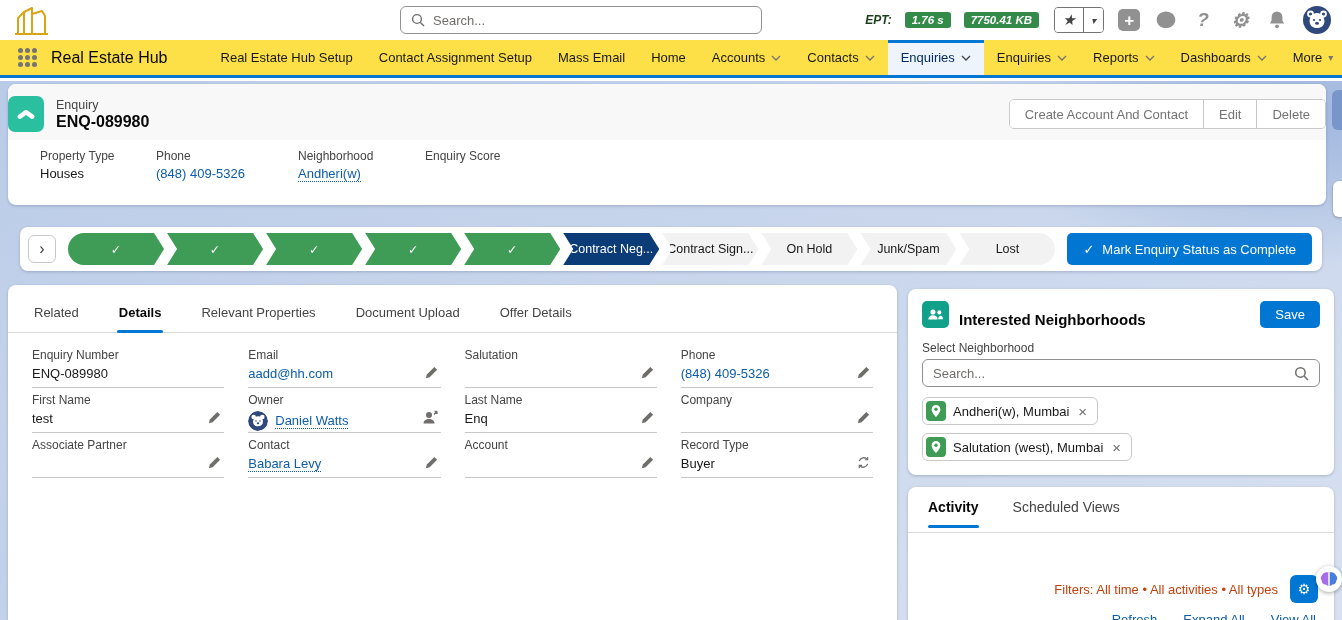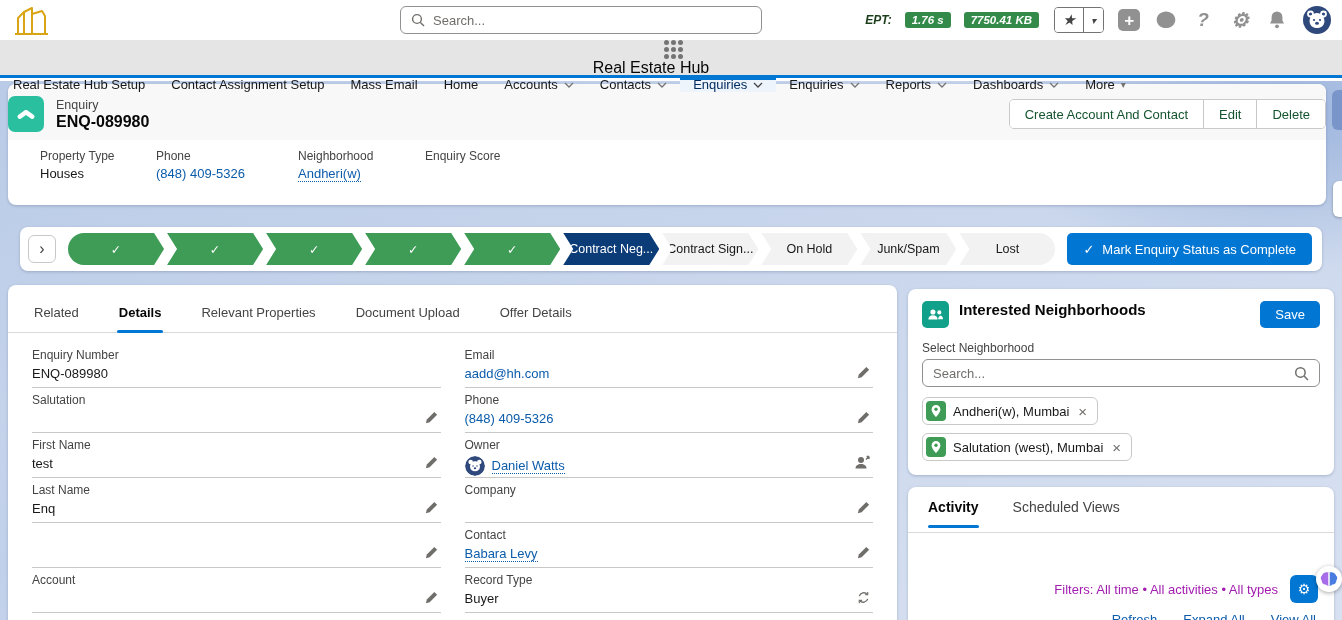--- a/index.html
+++ b/index.html
@@ -21,22 +21,22 @@
   .ept-label { font-size:12px; font-weight:bold; color:#1a3d1a; }
   .badge { background:#338a49; color:#fff; font-size:11.5px; font-weight:bold; padding:2px 7px; border-radius:3px; }
   .starbox { display:flex; border:1px solid #747474; border-radius:4px; overflow:hidden; height:26px; margin-left:2px; }
   .starbox .seg { display:flex; align-items:center; justify-content:center; background:#fff; cursor:pointer; }
   .starbox .seg.star { width:28px; font-size:15px; color:#444; }
   .starbox .seg.drop { width:20px; border-left:1px solid #747474; font-size:10px; color:#444; }
   .gicon { color:#919191; font-size:18px; font-weight:bold; display:flex; align-items:center; justify-content:center; width:24px; height:24px; cursor:pointer; }
   .plus-sq { background:#919191; color:#fff; border-radius:5px; width:22px; height:22px; font-size:17px; line-height:1; display:flex; align-items:center; justify-content:center; }
 
   
-  .navbar { position:absolute; top:40px; left:0; right:0; height:38px; background:#e5e5e5;
-    border-bottom:3px solid #0176d3; display:flex; align-items:stretch; z-index:4;flex-direction:column; }
+  .navbar { position:absolute; top:40px; left:0; right:0; height:38px; background:#fde047;
+    border-bottom:3px solid #0176d3; display:flex; align-items:stretch; z-index:4; }
   .waffle { display:grid; grid-template-columns:repeat(3,5px); grid-gap:2px; align-self:center; margin:0 14px 0 18px; cursor:pointer; }
   .waffle span { width:5px; height:5px; border-radius:50%; background:#747474; }
   .appname { font-size:16px; color:#080707; align-self:center; margin-right:40px; white-space:nowrap; }
   .navitems { display:flex; align-items:stretch; }
   .navitem { display:flex; align-items:center; gap:6px; padding:0 13px; font-size:13px; color:#181818; cursor:pointer; white-space:nowrap; }
   .navitem.active { background:#eef4fb; box-shadow:inset 0 3px 0 #0176d3; color:#032d60; }
   .navitem .caret { font-size:10px; color:#747474; }
 
   
   .content { position:absolute; top:81px; left:0; right:0; bottom:0;
@@ -47,21 +47,21 @@
     overflow:hidden; }
   .card { background:#fff; border-radius:8px; box-shadow:0 1px 3px rgba(30,50,90,.25); }
 
   
   .record-card { position:absolute; left:8px; top:3px; right:16px; height:121px; }
   .rec-top { display:flex; align-items:center; padding:12px 0 8px; background:#f8f8f8; border-radius:8px 8px 0 0; }
   .rec-icon { width:36px; height:36px; border-radius:7px; background:#2abf9e; display:flex; align-items:center; justify-content:center; margin-right:12px; }
   .rec-titles .obj { font-size:12.5px; color:#444; }
   .rec-titles .name { font-size:16px; font-weight:bold; color:#080707; margin-top:1px; }
   .rec-actions { margin-left:auto; display:flex; border:1px solid #c9c9c9; border-radius:5px; overflow:hidden; background:#fff; height:30px; }
-  .rec-actions button { background:#fff; border:none; border-left:1px solid #c9c9c9; color:#14532d; font-size:13px; font-family:inherit; padding:0 15px; cursor:pointer; }
+  .rec-actions button { background:#fff; border:none; border-left:1px solid #c9c9c9; color:#737373; font-size:13px; font-family:inherit; padding:0 15px; cursor:pointer; }
   .rec-actions button:first-child { border-left:none; }
   .rec-fields { display:flex; padding:9px 0 0 32px; }
   .hfield { margin-right:0; }
   .hfield .flabel { font-size:12px; color:#444; }
   .hfield .fvalue { font-size:13px; color:#181818; margin-top:3px; }
   .hfield.w1 { width:116px; } .hfield.w2 { width:142px; } .hfield.w3 { width:127px; }
   a.lnk { color:#0b5cab; text-decoration:none; cursor:pointer; }
   a.lnk.dotted { border-bottom:1px dotted #0b5cab; }
 
   
@@ -79,51 +79,51 @@
   .mark-btn { height:32px; background:#0176d3; color:#fff; border:none; border-radius:5px; font-size:13px; font-family:inherit;
     padding:0 16px; display:flex; align-items:center; gap:8px; cursor:pointer; white-space:nowrap; }
 
   
   .main { position:absolute; left:8px; top:204px; right:8px; height:420px; display:flex; gap:11px; }
   .left-card { width:889px; height:100%; }
   .tabsrow { display:flex; gap:36px; padding:0 24px; border-bottom:1px solid #dddbda; height:48px; align-items:flex-end; }
   .tab { padding:0 2px 12px; font-size:13px; color:#444; cursor:pointer; position:relative; white-space:nowrap; }
   .tab.active { font-weight:bold; color:#080707; }
   .tab.active::after { content:""; position:absolute; left:0; right:0; bottom:-1px; height:3px; background:#0176d3; border-radius:2px; }
-  .dgrid { display:grid; grid-template-columns:1fr 1fr; column-gap:24px; padding:10px 24px 2px; }
+  .dgrid { display:grid; grid-template-columns:1fr 1fr 1fr 1fr; column-gap:24px; padding:10px 24px 2px; }
   .drow { position:relative; height:45px; border-bottom:1px solid #c9c7c5; padding-top:5px; }
   .drow .dlabel { font-size:12px; color:#444; }
   .drow .dvalue { font-size:13px; color:#181818; margin-top:4px; display:flex; align-items:center; gap:7px; }
   .row-icon { position:absolute; right:2px; bottom:7px; cursor:pointer; }
   .mini-avatar { width:20px; height:20px; border-radius:50%; overflow:hidden; flex:0 0 auto; }
 
   
   .rightcol { width:426px; display:flex; flex-direction:column; gap:12px; margin-top:4px; }
   .nb-card { height:186px; padding:12px 14px; }
-  .nb-head { display:flex; align-items:flex-start; gap:10px; }
+  .nb-head { display:flex; align-items:flex-end; gap:10px; }
   .nb-icon { width:27px; height:27px; border-radius:5px; background:#11a089; display:flex; align-items:center; justify-content:center; }
   .nb-title { font-size:15px; font-weight:bold; color:#080707; }
   .save-btn { margin-left:auto; background:#0176d3; color:#fff; border:none; border-radius:5px; font-size:13px; font-family:inherit; padding:6px 15px; cursor:pointer; }
   .nb-label { font-size:12px; color:#444; margin:13px 0 4px; }
   .nb-search { display:flex; align-items:center; border:1px solid #919191; border-radius:6px; height:28px; padding:0 10px; gap:8px; }
   .nb-search input { border:none; outline:none; flex:1; font-size:13px; font-family:inherit; color:#444; }
   .nb-search input::placeholder { color:#706e6b; }
   .chips { display:flex; flex-direction:column; align-items:flex-start; gap:8px; margin-top:10px; }
   .chip { display:inline-flex; align-items:center; gap:7px; border:1px solid #c9c9c9; border-radius:6px; background:#fff; padding:3px 8px 3px 3px; }
   .chip .pin { width:20px; height:20px; border-radius:4px; background:#3e9c56; display:flex; align-items:center; justify-content:center; }
   .chip .chip-label { font-size:13px; color:#181818; }
   .chip .chip-x { color:#706e6b; font-size:15px; cursor:pointer; line-height:1; padding:0 2px; }
 
   .act-card { flex:1; min-height:170px; padding-top:12px; }
   .act-tabs { display:flex; gap:34px; padding:0 20px; border-bottom:1px solid #dddbda; height:34px; align-items:flex-start; }
   .act-tab { font-size:14px; color:#444; padding-bottom:12px; position:relative; cursor:pointer; }
   .act-tab.active { font-weight:bold; color:#080707; }
   .act-tab.active::after { content:""; position:absolute; left:0; right:0; bottom:-1px; height:3px; background:#0176d3; border-radius:2px; }
   .filters-row { display:flex; align-items:center; justify-content:flex-end; gap:12px; padding:0 16px; margin-top:42px; }
-  .filters-text { font-size:13px; color:#a21caf; }
+  .filters-text { font-size:13px; color:#c2410c; }
   .gear-btn { width:28px; height:28px; background:#0176d3; border:none; border-radius:6px; color:#fff; font-size:14px; display:flex; align-items:center; justify-content:center; cursor:pointer; }
   .act-links { display:flex; justify-content:flex-end; gap:26px; padding:0 18px; margin-top:9px; }
   .act-links a { font-size:13px; }
 
   
   .brain-float { position:absolute; left:1316px; top:485px; width:26px; height:26px; border-radius:50%; background:#fff;
     box-shadow:0 1px 4px rgba(0,0,0,.35); display:flex; align-items:center; justify-content:center; z-index:9; cursor:pointer; }
   .edge-btn { position:absolute; right:0; top:9px; width:10px; height:40px; background:#7a95c9; border-radius:6px 0 0 6px; cursor:pointer; }
   .edge-thumb { position:absolute; right:0; top:100px; width:9px; height:36px; background:#fff; border-radius:6px 0 0 6px; box-shadow:0 1px 3px rgba(0,0,0,.3); cursor:pointer; }
 </style>
@@ -438,20 +438,21 @@
           <div class="dlabel">Company</div>
           <div class="dvalue"></div>
           <span class="row-icon">
               <svg width="15" height="15" viewBox="0 0 16 16">
                 <path d="M2 14l1-4 8-8 3 3-8 8-4 1z" fill="#706e6b"></path>
               </svg>
             </span>
         </div>
 
         <div class="drow">
+          <div class="dlabel">Associate Partner</div>
           <div class="dvalue"></div>
           <span class="row-icon">
               <svg width="15" height="15" viewBox="0 0 16 16">
                 <path d="M2 14l1-4 8-8 3 3-8 8-4 1z" fill="#706e6b"></path>
               </svg>
             </span>
         </div>
         <div class="drow">
           <div class="dlabel">Contact</div>
           <div class="dvalue">

